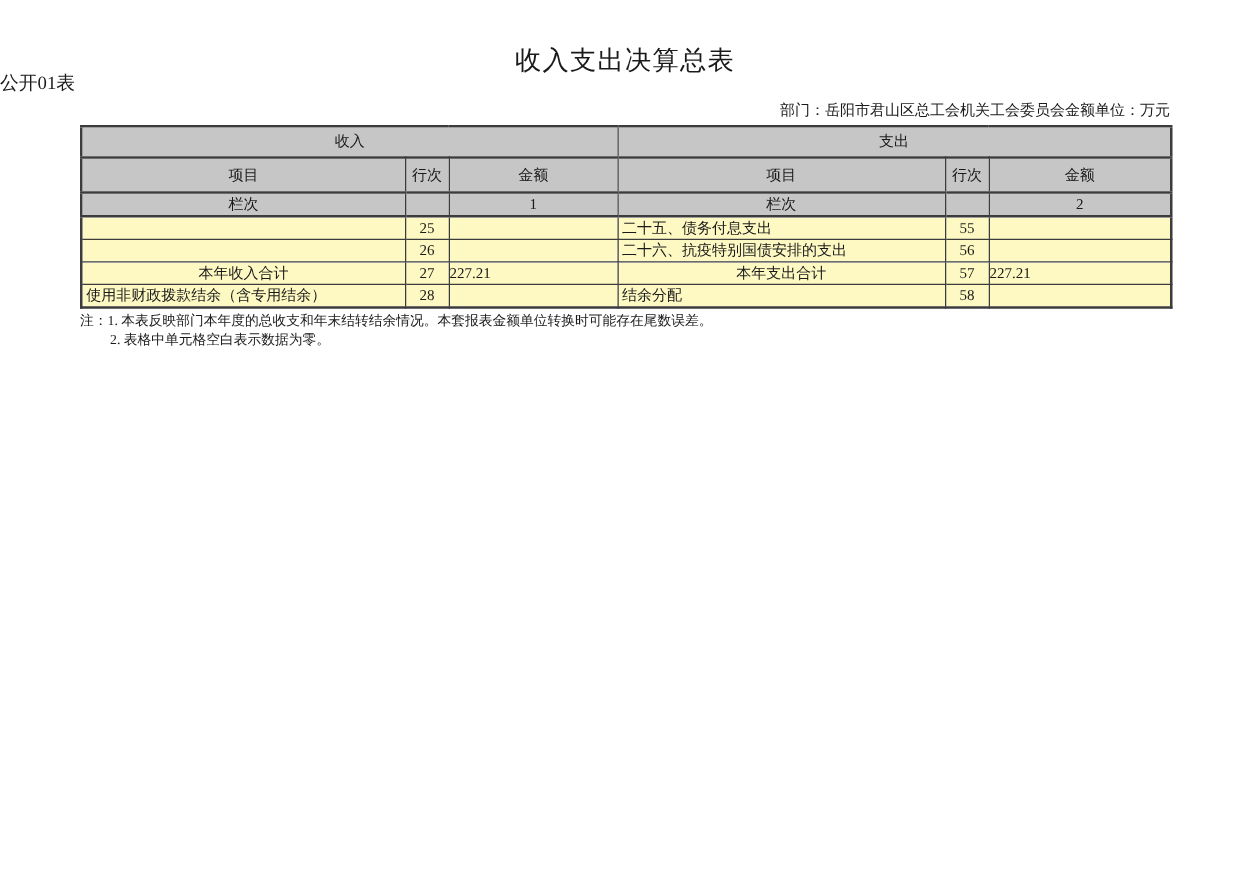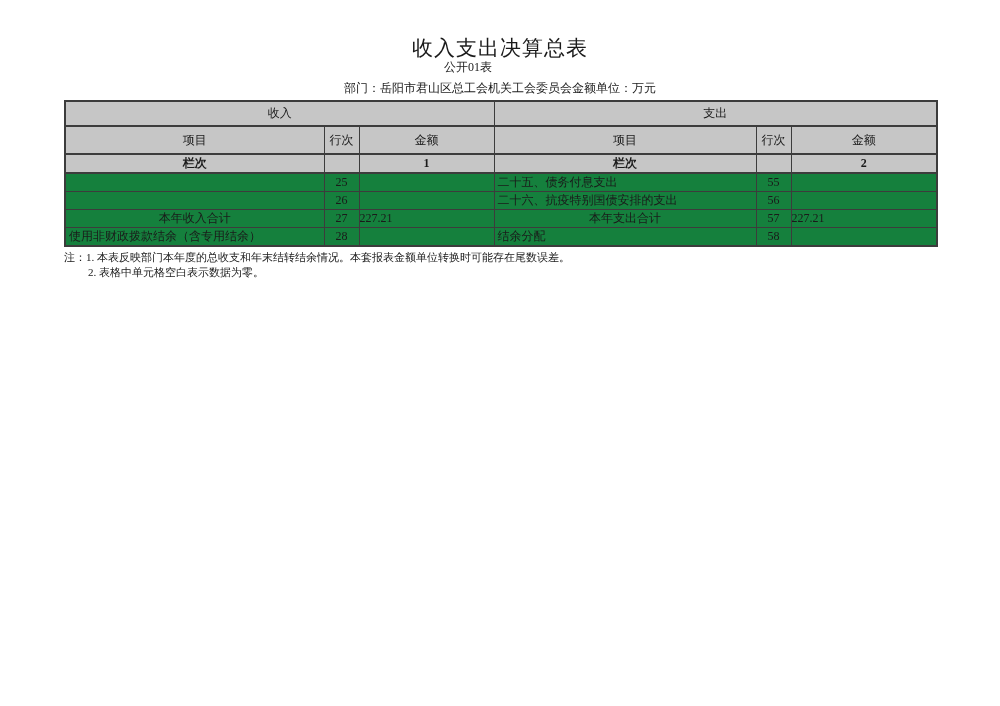--- a/index.html
+++ b/index.html
@@ -14,29 +14,29 @@
   }
   .page-title {
     text-align: center;
     font-size: 21px;
     font-weight: normal;
     letter-spacing: 1px;
     padding-top: 34px;
     height: 58px;
   }
   .form-code-line {
-    text-align: center;
-    font-size: 12px;
+    text-align: left;
+    font-size: 15px;
     padding-right: 64px;
     height: 20px;
     line-height: 18px;
   }
   .meta-line {
     display: flex;
-    justify-content: center;
+    justify-content: flex-end;
     font-size: 12px;
     padding: 0 64px;
     height: 22px;
     line-height: 20px;
   }
   table.report {
     margin-left: 64px;
     width: 872px;
     border-collapse: collapse;
     table-layout: fixed;
@@ -45,22 +45,22 @@
   }
   table.report td, table.report th {
     border: 1px solid #3c3c3c;
     font-weight: normal;
     overflow: hidden;
     white-space: nowrap;
   }
   tr.hdr td { background: #c6c6c6; text-align: center; border-top-width: 2px; border-bottom-width: 2px; }
   tr.sec-row td { height: 25px; }
   tr.col-hdr td { height: 28px; }
-  tr.col-idx td { height: 16px; font-weight: bold; }
-  tr.data td { height: 18px; background: #15803d; }
+  tr.col-idx td { height: 16px; }
+  tr.data td { height: 18px; background: #fef9c3; }
   td.item { text-align: left; padding-left: 3px; }
   td.item.c { text-align: center; padding-left: 0; }
   td.line { text-align: center; }
   td.amt { text-align: left; padding-right: 4px; }
   .notes {
     margin-left: 64px;
     margin-top: 3px;
     font-size: 11px;
     line-height: 15px;
     width: 872px;

